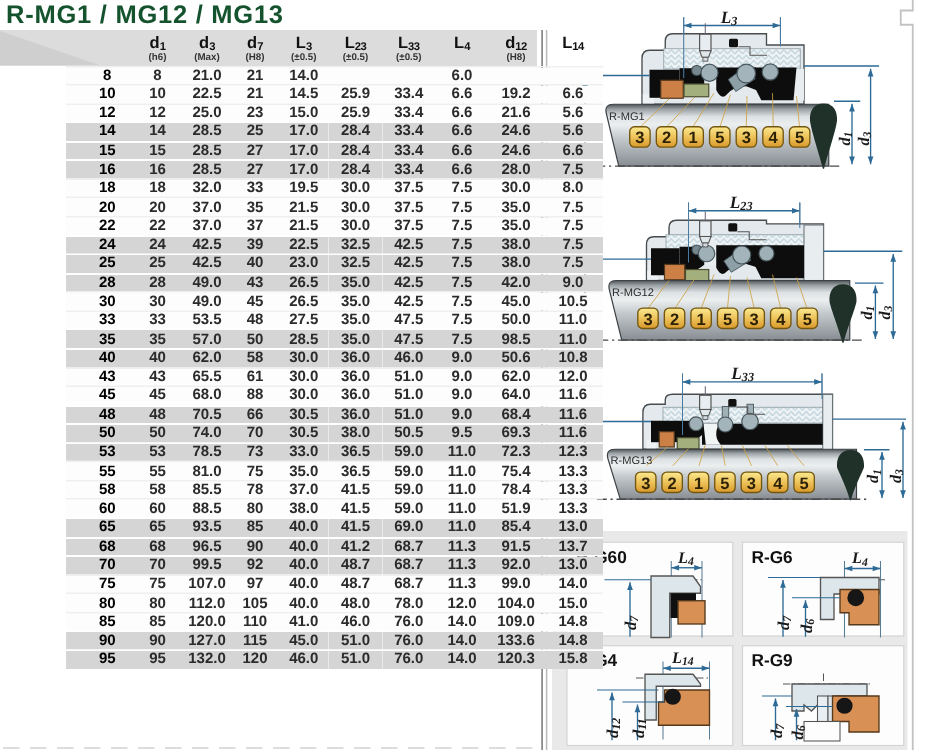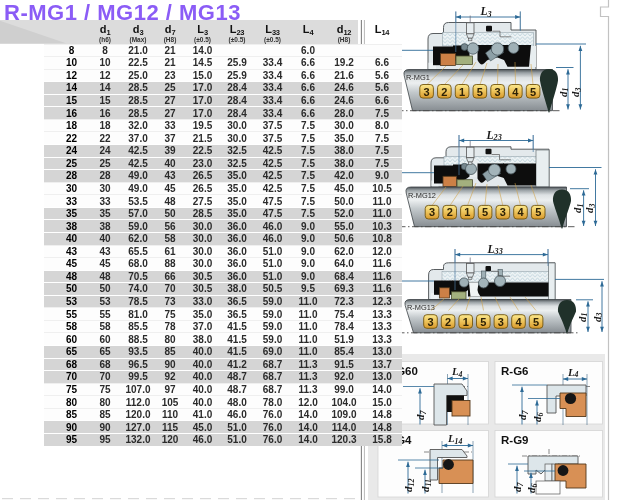--- a/index.html
+++ b/index.html
@@ -1,16 +1,16 @@
 <!DOCTYPE html>
 <html><head><meta charset="utf-8">
 <style>
 html,body{margin:0;padding:0;}
 body{width:617px;height:500px;background:#fff;font-family:"Liberation Sans",sans-serif;position:relative;overflow:hidden;}
-#title{position:absolute;left:4px;top:0px;font-size:22px;font-weight:bold;color:#8b5cf6;letter-spacing:0.5px;}
+#title{position:absolute;left:4px;top:0px;font-size:17px;font-weight:bold;color:#14532d;letter-spacing:0.5px;}
 table{position:absolute;left:0;top:20px;width:358px;border-collapse:collapse;table-layout:fixed;z-index:3;margin-left:44px;}
 td,th{padding:0;text-align:center;vertical-align:middle;overflow:hidden;}
 tr.hd{height:24px;background:transparent;}
 tr.hd td{vertical-align:top;}
 .h{display:block;font-size:11px;font-weight:bold;color:#111;line-height:10px;margin-top:3.5px;}
 .h sub{font-size:7.5px;vertical-align:-1.5px;letter-spacing:-0.3px;}
 .t{display:block;font-size:6.5px;font-weight:bold;color:#333;line-height:6.5px;}
 th.diag{background:transparent;}
 tbody tr{height:12.57px;}
 tbody th{font-size:10px;font-weight:bold;color:#000;padding-left:11px;}
@@ -158,20 +158,32 @@
         <td>32.0</td>
         <td>33</td>
         <td>19.5</td>
         <td>30.0</td>
         <td>37.5</td>
         <td>7.5</td>
         <td>30.0</td>
         <td>8.0</td>
       </tr>
 <tr class="w">
+        <th>20</th>
+        <td>20</td>
+        <td>37.0</td>
+        <td>35</td>
+        <td>21.5</td>
+        <td>30.0</td>
+        <td>37.5</td>
+        <td>7.5</td>
+        <td>35.0</td>
+        <td>7.5</td>
+      </tr>
+<tr class="w">
         <th>22</th>
         <td>22</td>
         <td>37.0</td>
         <td>37</td>
         <td>21.5</td>
         <td>30.0</td>
         <td>37.5</td>
         <td>7.5</td>
         <td>35.0</td>
         <td>7.5</td>
@@ -238,34 +250,22 @@
       </tr>
 <tr class="g">
         <th>35</th>
         <td>35</td>
         <td>57.0</td>
         <td>50</td>
         <td>28.5</td>
         <td>35.0</td>
         <td>47.5</td>
         <td>7.5</td>
-        <td>52.0</td>
+        <td>98.5</td>
         <td>11.0</td>
-      </tr>
-<tr class="g">
-        <th>38</th>
-        <td>38</td>
-        <td>59.0</td>
-        <td>56</td>
-        <td>30.0</td>
-        <td>36.0</td>
-        <td>46.0</td>
-        <td>9.0</td>
-        <td>55.0</td>
-        <td>10.3</td>
       </tr>
 <tr class="g">
         <th>40</th>
         <td>40</td>
         <td>62.0</td>
         <td>58</td>
         <td>30.0</td>
         <td>36.0</td>
         <td>46.0</td>
         <td>9.0</td>
@@ -442,21 +442,21 @@
       </tr>
 <tr class="g">
         <th>90</th>
         <td>90</td>
         <td>127.0</td>
         <td>115</td>
         <td>45.0</td>
         <td>51.0</td>
         <td>76.0</td>
         <td>14.0</td>
-        <td>114.0</td>
+        <td>133.6</td>
         <td>14.8</td>
       </tr>
 <tr class="g">
         <th>95</th>
         <td>95</td>
         <td>132.0</td>
         <td>120</td>
         <td>46.0</td>
         <td>51.0</td>
         <td>76.0</td>

